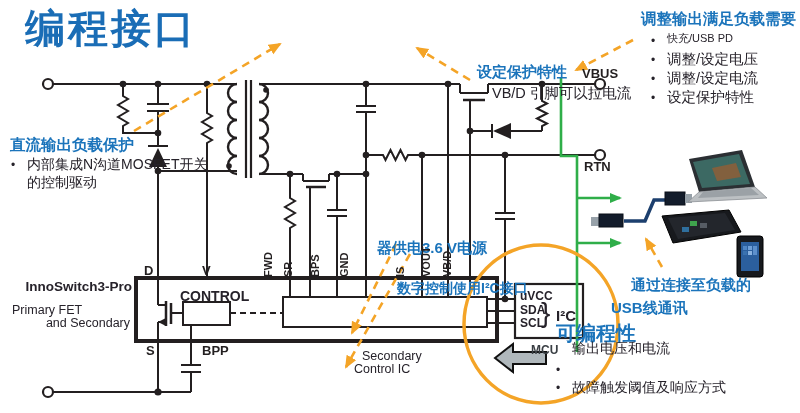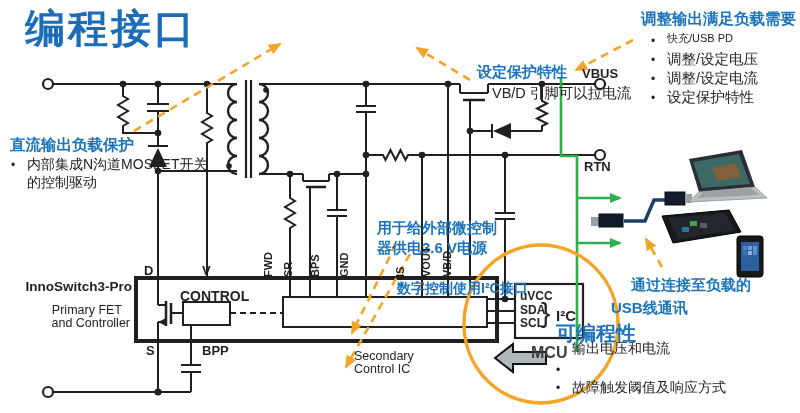--- a/index.html
+++ b/index.html
@@ -195,51 +195,50 @@
   <div class="t dk" style="left:667px;top:70px;font-size:14.5px;">调整/设定电流</div>
   <div class="t dk bullet" style="left:651px;top:92px;">•</div>
   <div class="t dk" style="left:667px;top:89px;font-size:14.5px;">设定保护特性</div>
 
   <div class="t blue note15" style="left:477px;top:63px;">设定保护特性</div>
   <div class="t dk" style="left:492px;top:85px;font-size:14.5px;">VB/D 引脚可以拉电流</div>
 
   <div class="t pin" style="left:582px;top:67px;">VBUS</div>
   <div class="t pin" style="left:584px;top:160px;">RTN</div>
 
-  <div class="t blue note15" style="left:377px;top:219px;">用于给外部微控制</div>
   <div class="t blue note15" style="left:377px;top:239px;">器供电3.6 V电源</div>
 
   <div class="t blue" style="left:397px;top:280px;font-size:14px;">数字控制使用I²C接口</div>
 
   <div class="t dk" style="left:12px;top:279px;width:120px;text-align:right;font-size:13.5px;font-weight:bold;">InnoSwitch3-Pro</div>
-  <div class="t dk" style="left:4px;top:303px;width:118px;text-align:right;font-size:12.5px;">Primary FET</div>
-  <div class="t dk" style="left:12px;top:316px;width:118px;text-align:right;font-size:12.5px;">and Controller</div>
+  <div class="t dk" style="left:12px;top:303px;width:118px;text-align:left;font-size:12.5px;">Primary FET</div>
+  <div class="t dk" style="left:12px;top:316px;width:118px;text-align:right;font-size:12.5px;">and Secondary</div>
   <div class="t dk" style="left:180px;top:288px;font-size:14px;font-weight:bold;text-align:right;">CONTROL</div>
-  <div class="t dk" style="left:354px;top:349px;font-size:12.5px;">Secondary</div>
+  <div class="t dk" style="left:354px;top:349px;font-size:12.5px;padding-left:8px;">Secondary</div>
   <div class="t dk" style="left:354px;top:362px;font-size:12.5px;">Control IC</div>
 
   <div class="t pin" style="left:144px;top:264px;">D</div>
   <div class="t pin" style="left:202px;top:264px;">V</div>
   <div class="t pin" style="left:146px;top:344px;">S</div>
   <div class="t pin" style="left:181px;top:344px;padding-left:21px;">BPP</div>
 
   <div class="vpin" style="left:277px;top:262px;">FWD</div>
   <div class="vpin" style="left:297px;top:262px;">SR</div>
   <div class="vpin" style="left:324px;top:262px;">BPS</div>
   <div class="vpin" style="left:353px;top:262px;">GND</div>
   <div class="vpin" style="left:409px;top:262px;">IS</div>
   <div class="vpin" style="left:435px;top:262px;">VOUT</div>
   <div class="vpin" style="left:456px;top:262px;">VB/D</div>
 
   <div class="t dk" style="left:520px;top:290px;font-size:12px;font-weight:bold;">uVCC</div>
   <div class="t dk" style="left:520px;top:304px;font-size:12px;font-weight:bold;">SDA</div>
   <div class="t dk" style="left:520px;top:317px;font-size:12px;font-weight:bold;">SCL</div>
   <div class="t dk" style="left:541px;top:297px;font-size:28px;font-weight:400;">}</div>
   <div class="t dk" style="left:556px;top:307px;font-size:15px;font-weight:bold;">I²C</div>
-  <div class="t" style="left:531px;top:344px;font-size:16px;font-weight:bold;color:#3A3F44;">MCU</div>
+  <div class="t" style="left:531px;top:344px;font-size:12px;font-weight:bold;color:#3A3F44;">MCU</div>
 
   <div class="t blue" style="left:556px;top:322px;font-size:20px;">可编程性</div>
   <div class="t blue note15" style="left:611px;top:276px;margin-left:20px;">通过连接至负载的</div>
   <div class="t blue note15" style="left:611px;top:299px;">USB线通讯</div>
   <div class="t dk note14" style="left:572px;top:340px;">输出电压和电流</div>
   <div class="t dk bullet" style="left:556px;top:364px;">•</div>
   <div class="t dk bullet" style="left:556px;top:382px;">•</div>
   <div class="t dk note14" style="left:572px;top:379px;">故障触发阈值及响应方式</div>
 
 

